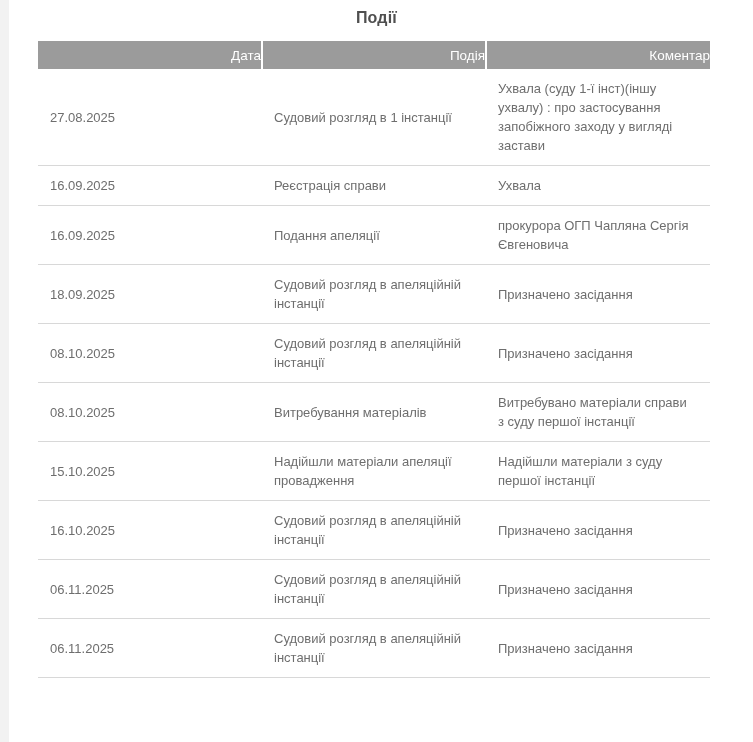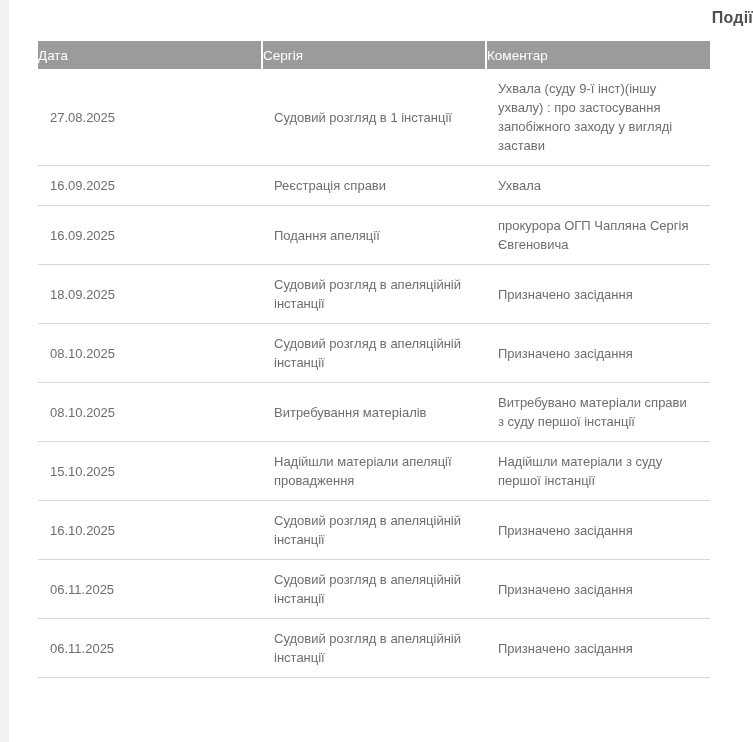--- a/index.html
+++ b/index.html
@@ -16,40 +16,40 @@
   body{
     background:var(--page-bg);
     font-family:"Liberation Sans","DejaVu Sans",sans-serif;
     position:relative;
   }
   .left-strip{
     position:absolute;left:0;top:0;width:9px;height:742px;
     background:var(--left-strip);
   }
   .page-title{
-    text-align:right;
+    text-align:center;
     font-size:16px;
     font-weight:bold;
     color:var(--title-text);
     padding-top:9px;
     letter-spacing:0.2px;
   }
   .events-table{
     width:672px;
     margin:14px 0 0 38px;
     border-collapse:collapse;
     table-layout:fixed;
   }
   .events-table th{
     background:var(--header-bg);
     color:var(--header-text);
     font-weight:400;
     font-size:13.5px;
     height:28px;
-    text-align:left;
+    text-align:right;
     vertical-align:middle;
     width:33.333%;
   }
   .events-table th + th{
     border-left:2px solid var(--page-bg);
   }
   .events-table td{
     font-size:13px;
     line-height:19px;
     color:var(--body-text);
@@ -64,29 +64,29 @@
 <body>
 
 <div class="left-strip"></div>
 
 <div class="page-title">Події</div>
 
 <table class="events-table">
   <thead>
     <tr>
       <th>Дата</th>
-      <th>Сергія</th>
+      <th>Подія</th>
       <th>Коментар</th>
     </tr>
   </thead>
   <tbody id="events-body">
   <tr>
     <td class="col-date">27.08.2025</td>
     <td class="col-event">Судовий розгляд в 1 інстанції</td>
-    <td class="col-comment">Ухвала (суду 9-ї інст)(іншу ухвалу) : про застосування запобіжного заходу у вигляді застави</td>
+    <td class="col-comment">Ухвала (суду 1-ї інст)(іншу ухвалу) : про застосування запобіжного заходу у вигляді застави</td>
   </tr>
 
   <tr>
     <td class="col-date">16.09.2025</td>
     <td class="col-event">Реєстрація справи</td>
     <td class="col-comment">Ухвала</td>
   </tr>
 
   <tr>
     <td class="col-date">16.09.2025</td>

